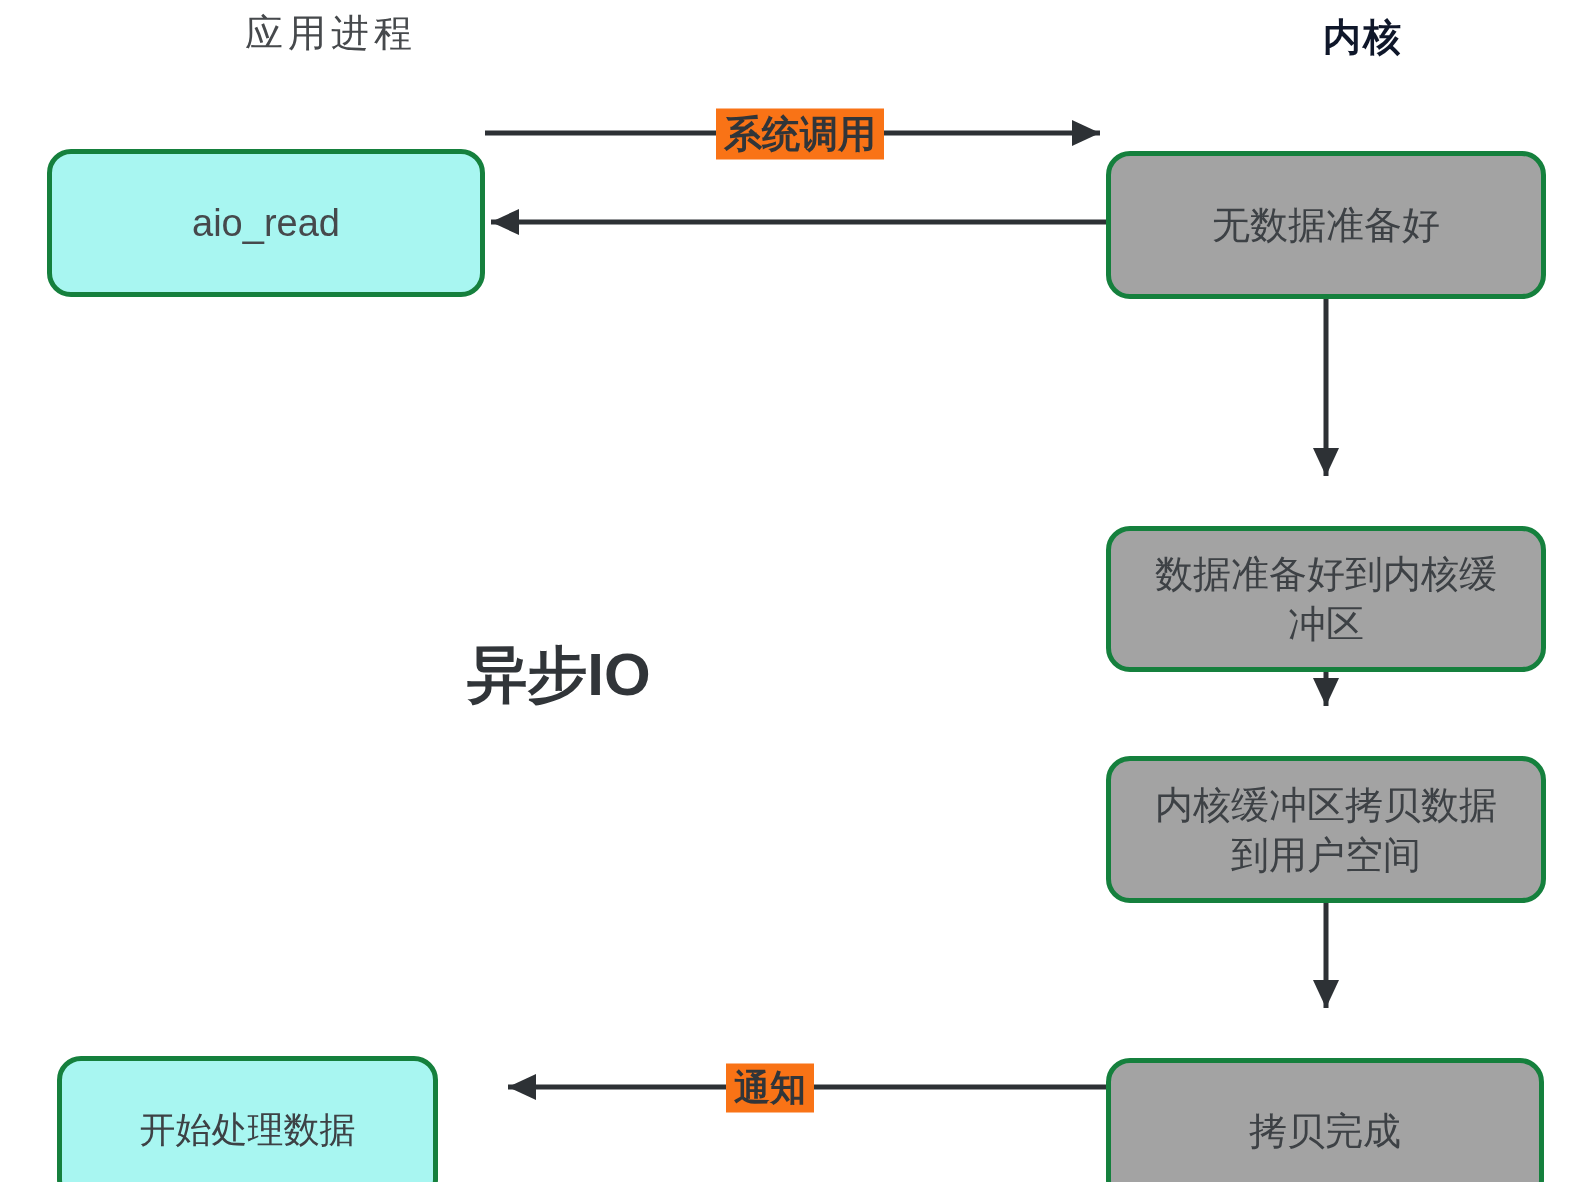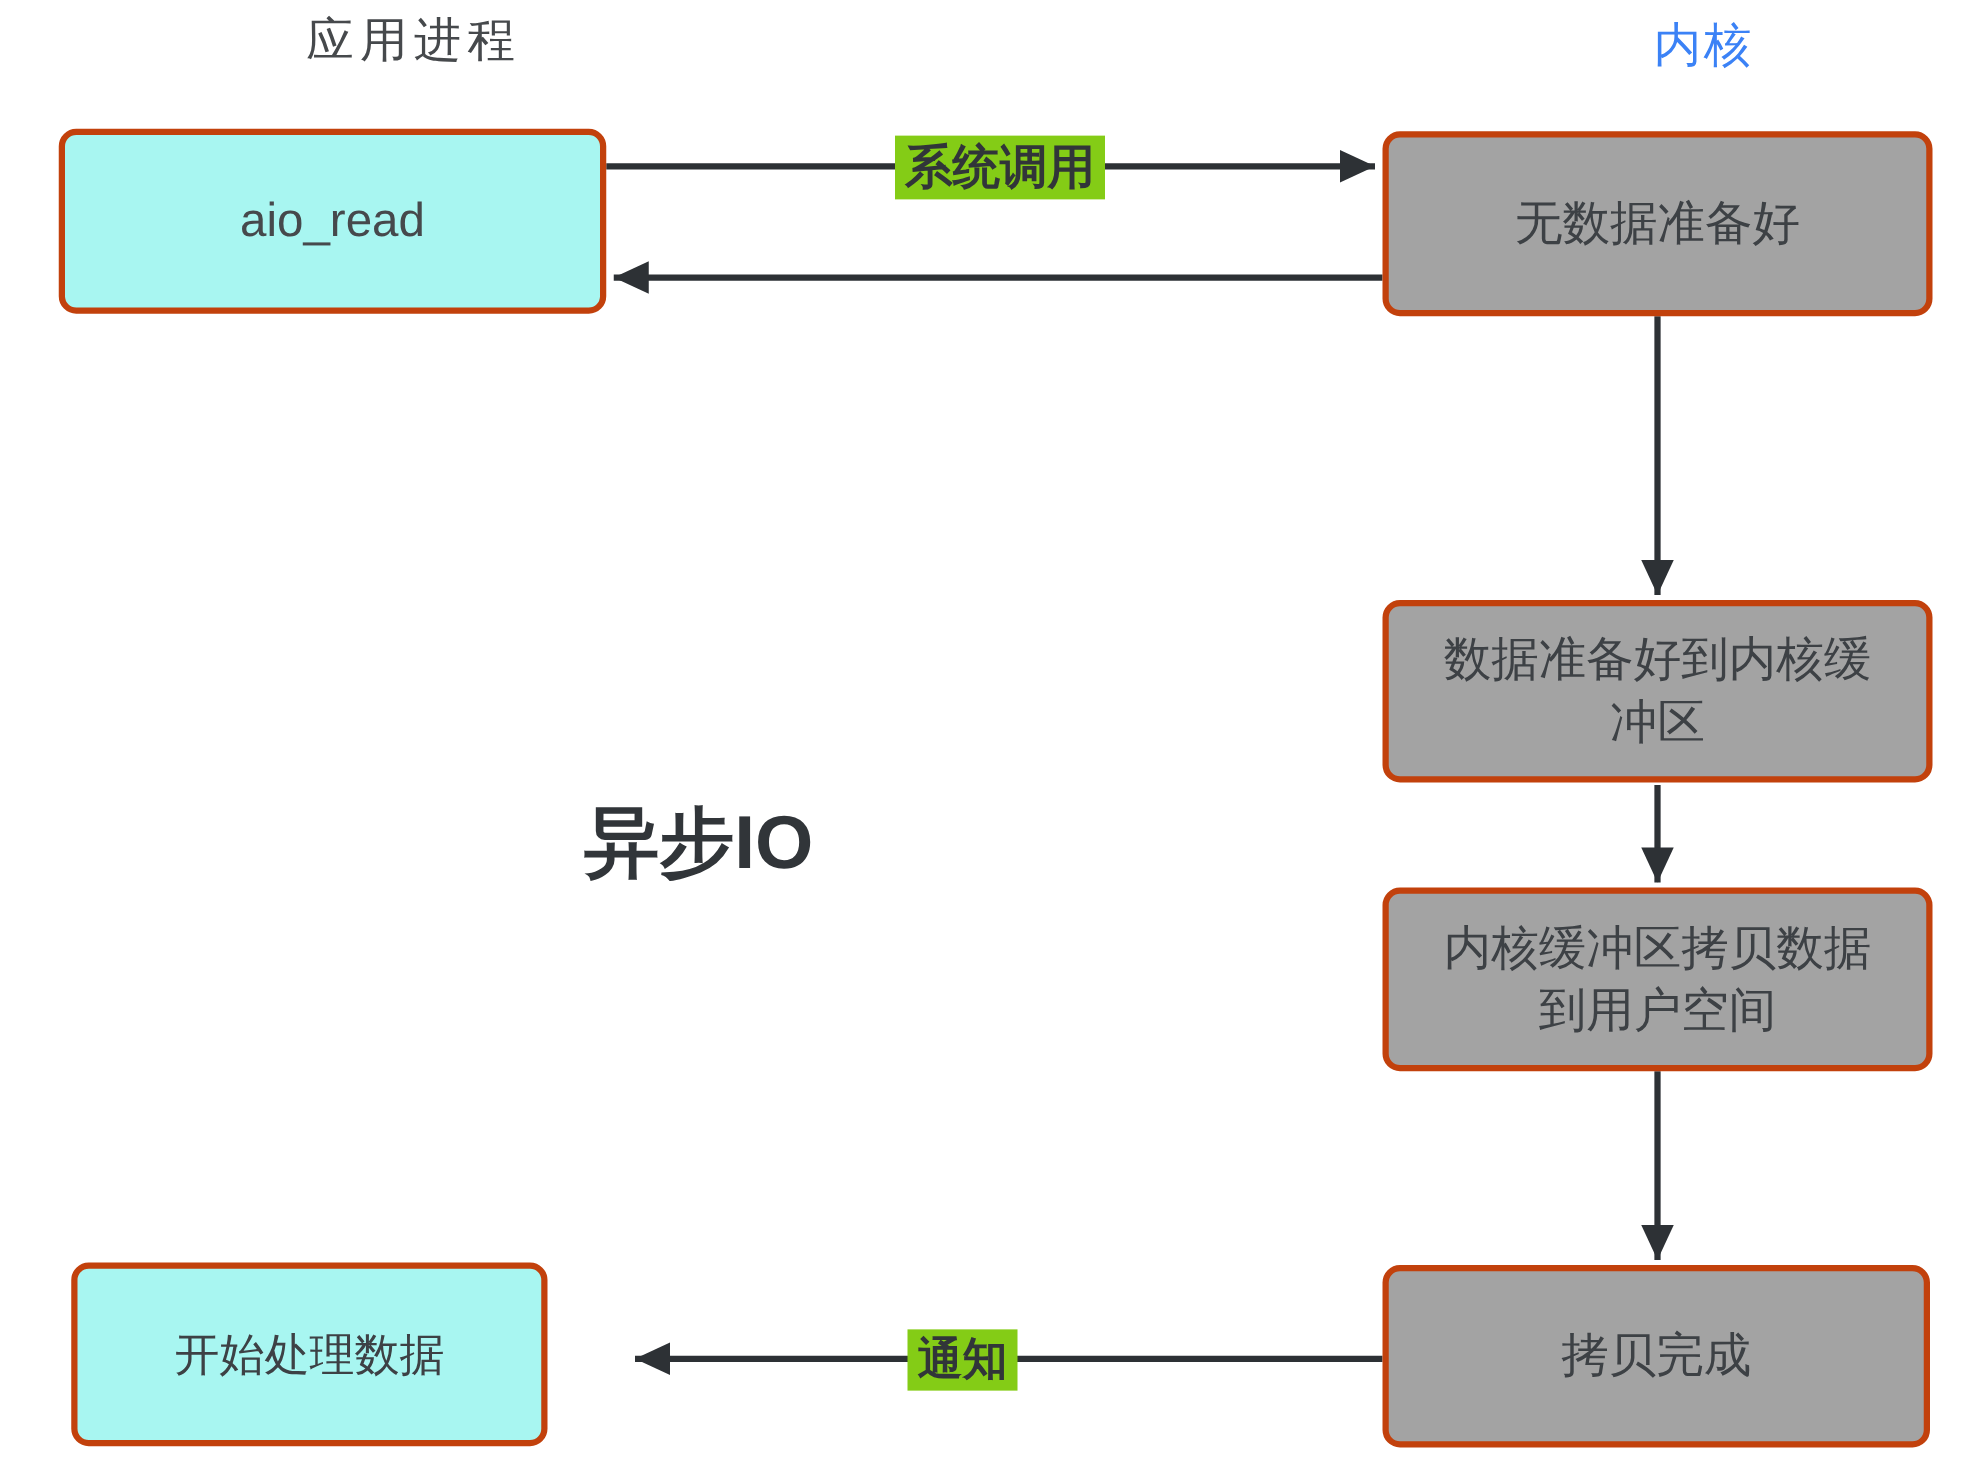--- a/index.html
+++ b/index.html
@@ -14,42 +14,43 @@
   .col-header {
     position: absolute;
     transform: translateX(-50%);
     white-space: nowrap;
     font-size: 38px;
     line-height: 42px;
     color: #46494c;
     letter-spacing: 5px;
     margin-left: 46px;
   }
-  .col-header.kernel { font-weight: 400; color: #3b82f6; letter-spacing: 2px; }
+  .col-header.kernel { font-weight: 700; color: #0f172a; letter-spacing: 2px; }
   .node {
     position: absolute;
     box-sizing: border-box;
-    border: 5px solid #c2410c;
-    border-radius: 14px;
+    border: 5px solid #15803d;
+    border-radius: 24px;
     display: flex;
     align-items: center;
     justify-content: center;
     text-align: center;
     font-size: 38px;
     line-height: 50px;
     color: #3d4145;
     padding: 4px 26px;
     z-index: 1;
+    margin-top: 46px;
   }
   .node.process { background: #a8f6f1; }
   .node.kernel  { background: #a3a3a3; }
   .edge-label {
     position: absolute;
     transform: translate(-50%, -50%);
-    background: #84cc16;
+    background: #f97316;
     font-weight: 700;
     font-size: 38px;
     color: #313539;
     padding: 0 8px;
     white-space: nowrap;
     z-index: 2;
   }
   .diagram-title {
     position: absolute;
     transform: translate(-50%, -50%);

